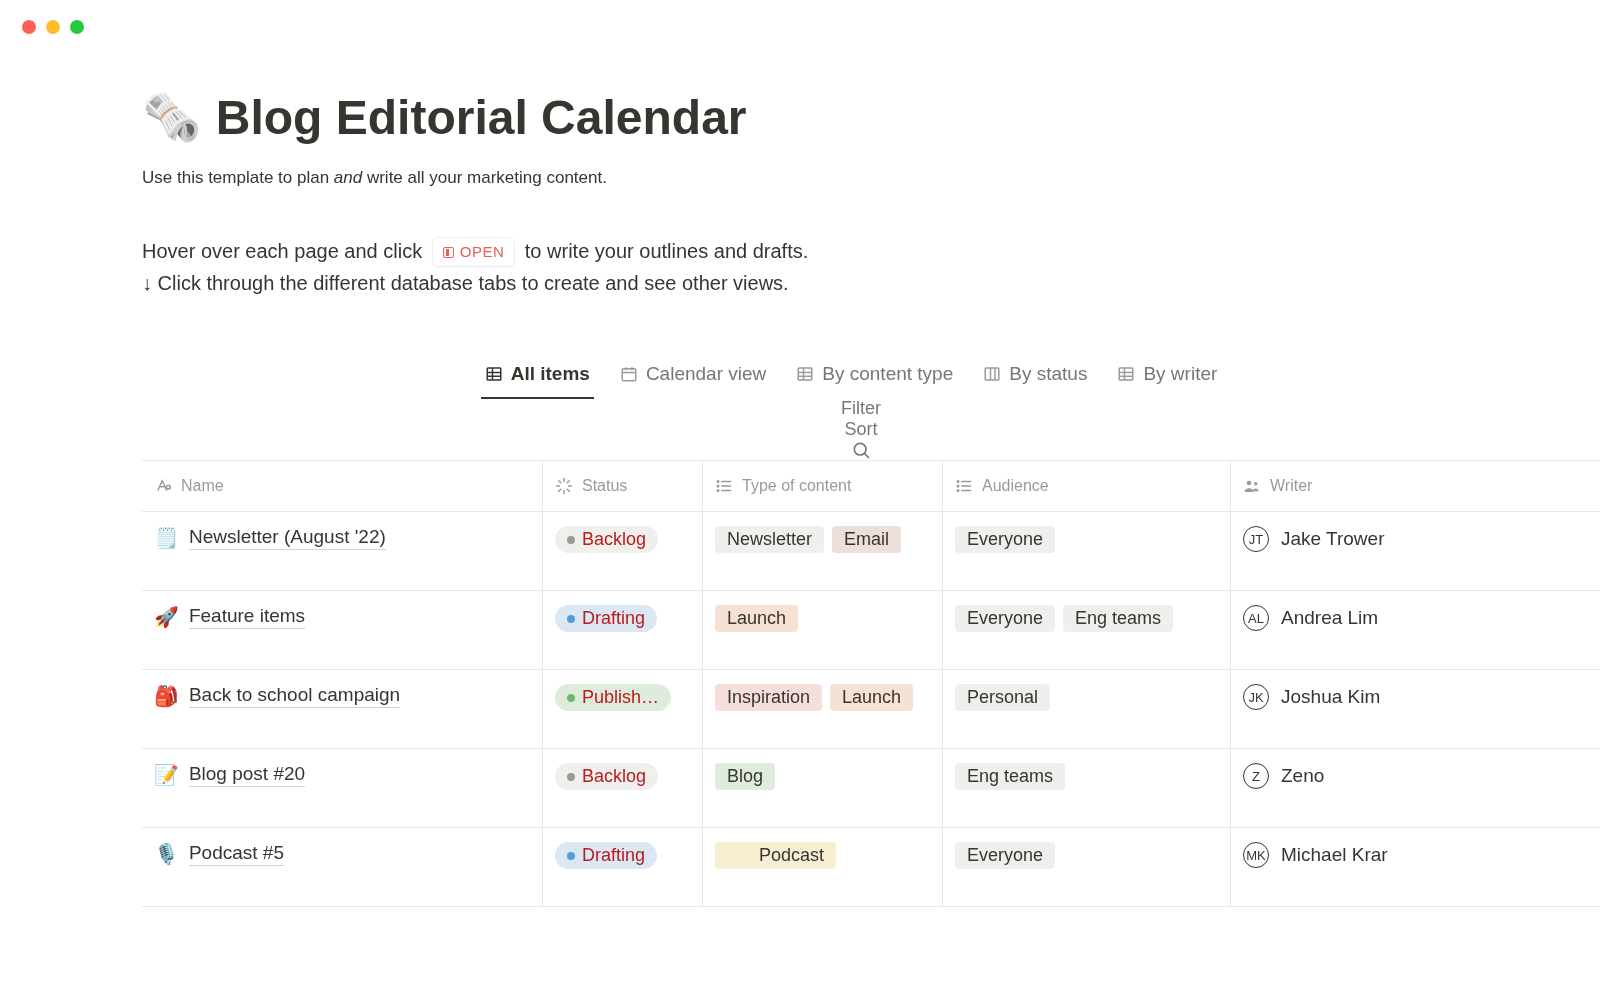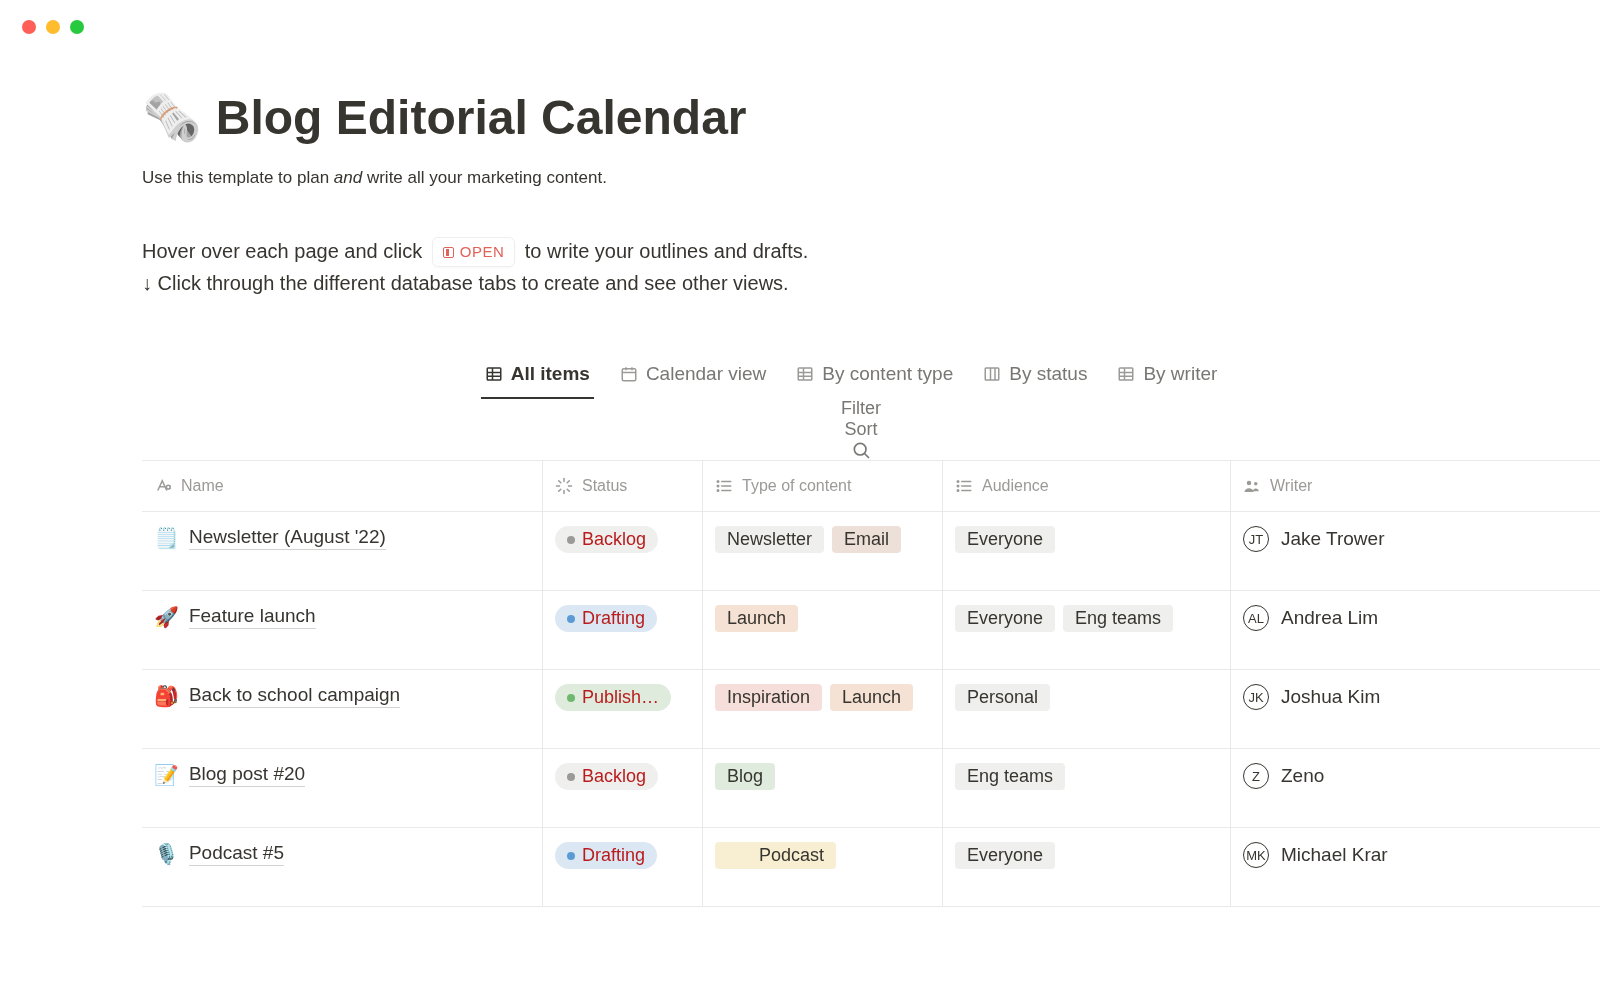--- a/index.html
+++ b/index.html
@@ -412,21 +412,21 @@
             <div class="writer">
               <span class="avatar">JT</span>
               <span>Jake Trower</span>
             </div>
           </div>
         </div>
         <div class="db-row">
           <div class="cell">
             <div class="row-name">
               <span class="row-emoji">🚀</span>
-              <span class="txt">Feature launch</span>
+              <span class="txt">Feature items</span>
             </div>
           </div>
           <div class="cell">
             <span class="pill blue">
               <span class="bullet"></span>
               <span>Drafting</span>
             </span>
           </div>
           <div class="cell">
             <span class="tag orange">Launch</span>

